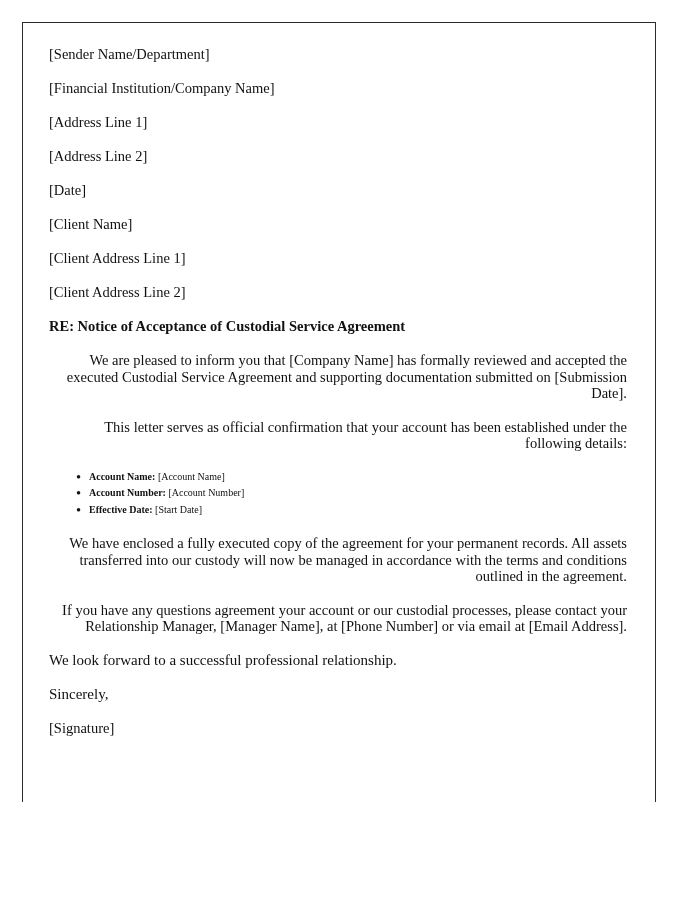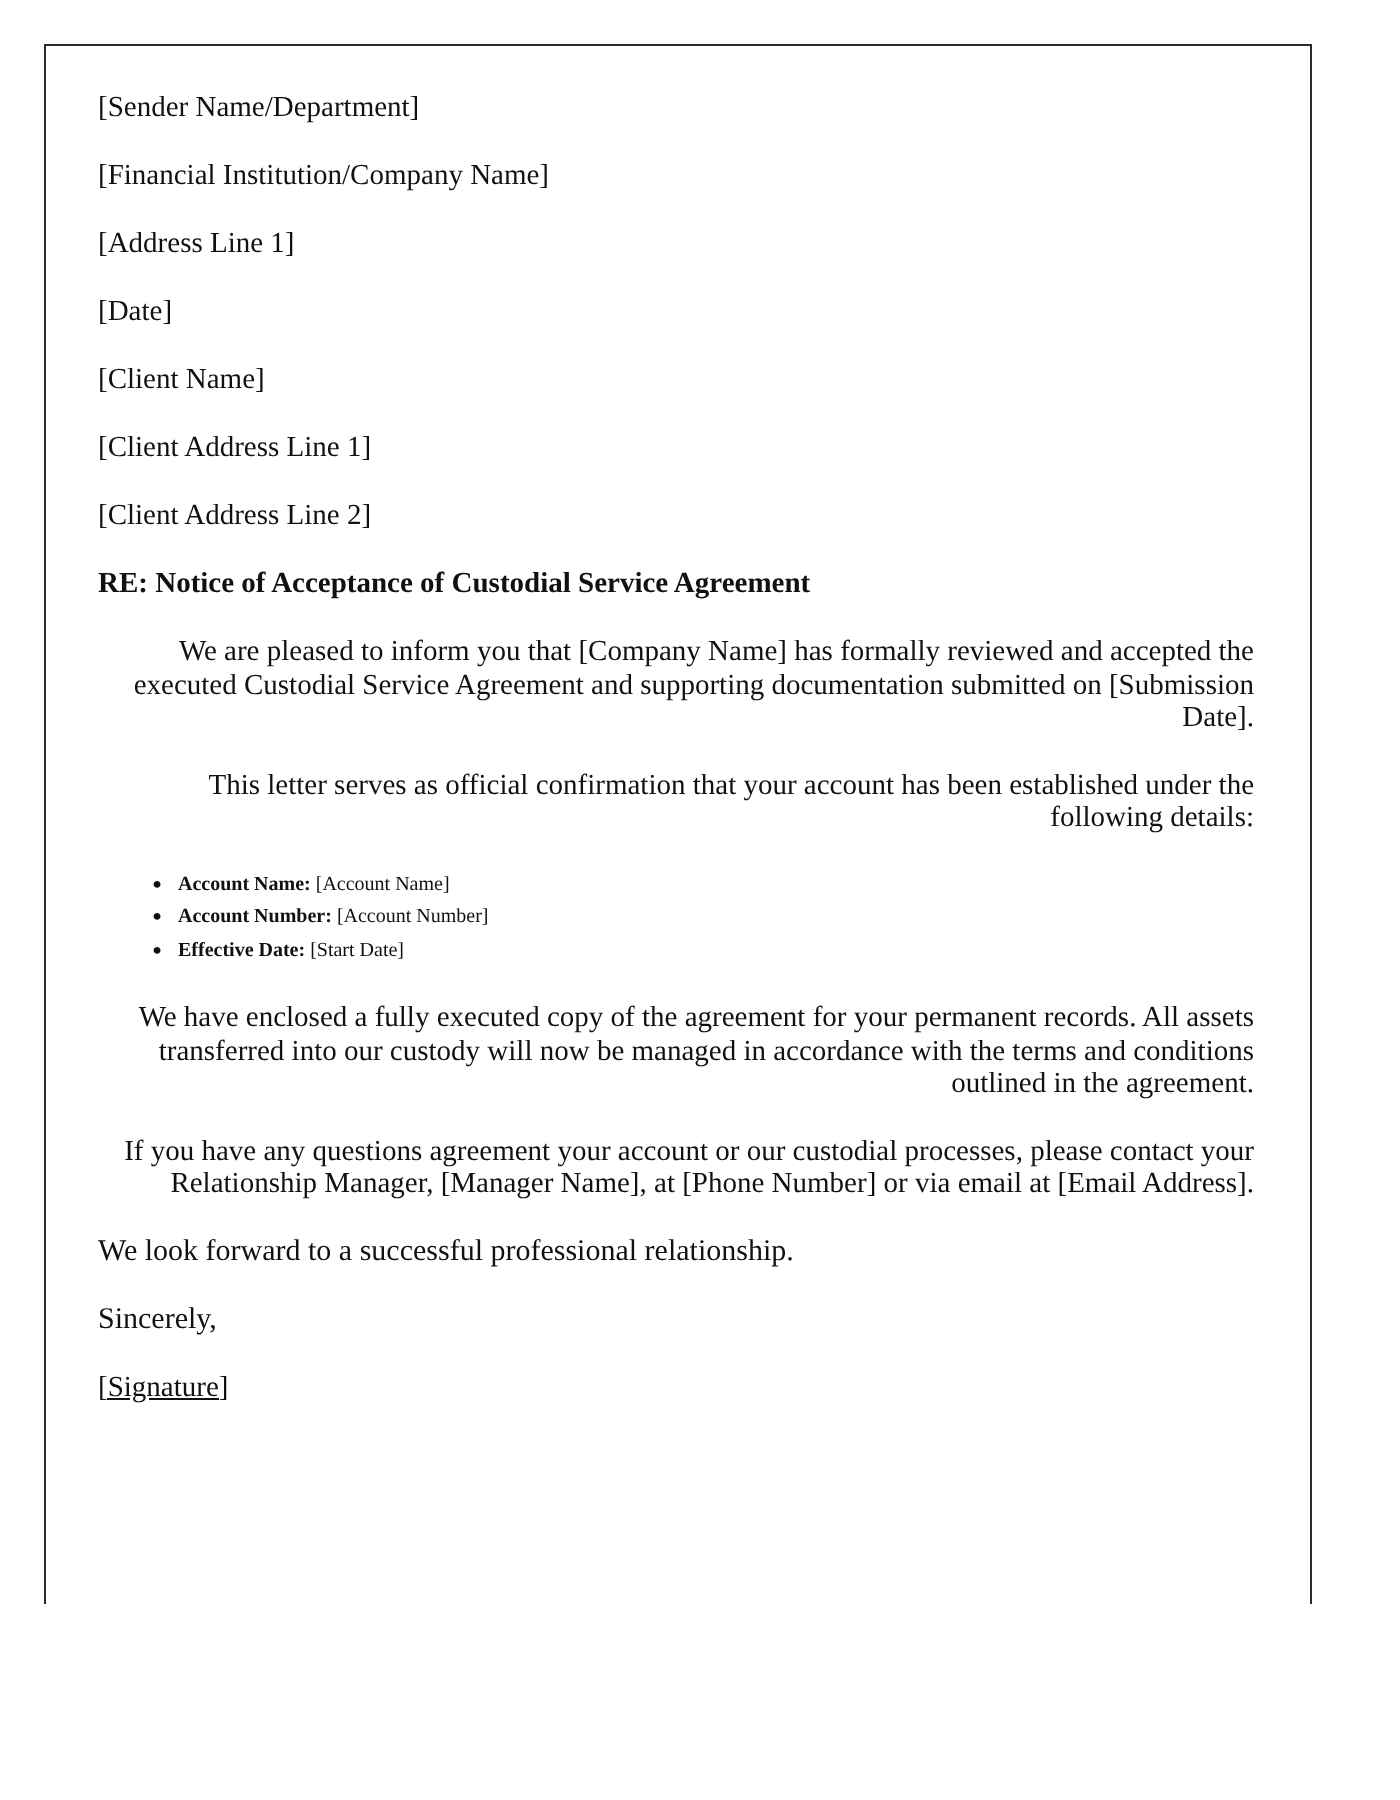--- a/index.html
+++ b/index.html
@@ -97,33 +97,33 @@
     line-height: 17px;
     margin: 0 0 17px 0;
     white-space: nowrap;
   }
 
   .signature-line {
     font-size: 14.5px;
     line-height: 17px;
     margin: 0;
     white-space: nowrap;
-    text-decoration: underline;
   }
 </style>
 </head>
 <body>
 
 <div id="letter-page">
   <div id="letter-body">
 
     <div>
       <p class="addr-line">[Sender Name/Department]</p>
       <p class="addr-line">[Financial Institution/Company Name]</p>
       <p class="addr-line">[Address Line 1]</p>
+      <p class="addr-line">[Address Line 2]</p>
       <p class="addr-line">[Date]</p>
     </div>
 
     <div>
       <p class="addr-line">[Client Name]</p>
       <p class="addr-line">[Client Address Line 1]</p>
       <p class="addr-line">[Client Address Line 2]</p>
     </div>
 
     <p class="re-line">RE: Notice of Acceptance of Custodial Service Agreement</p>

